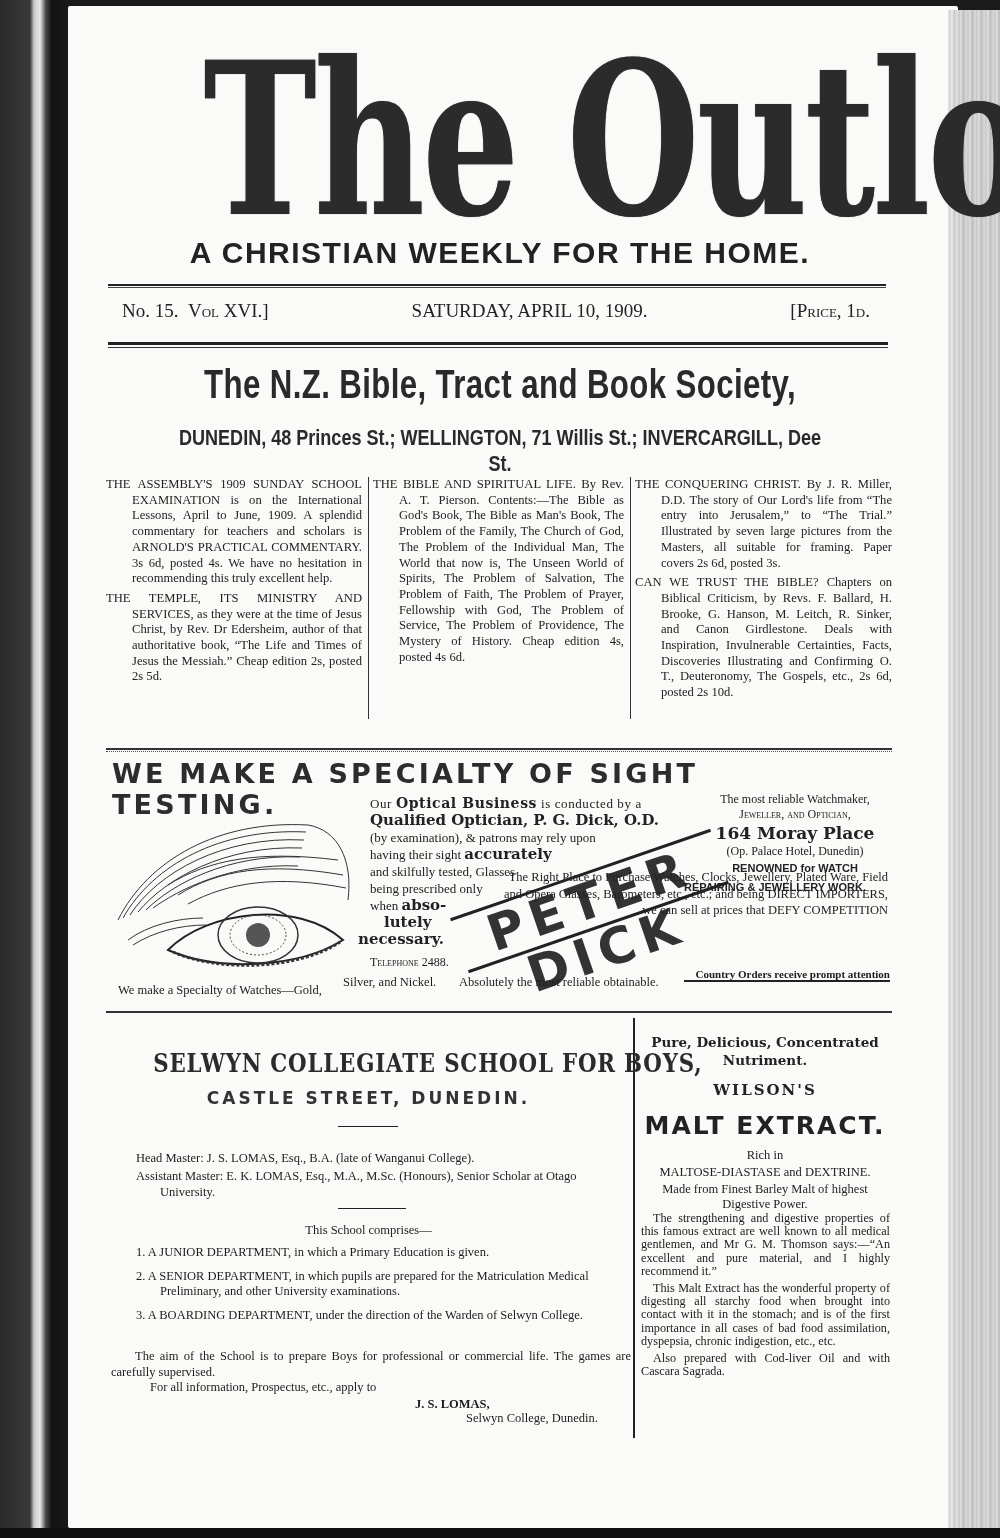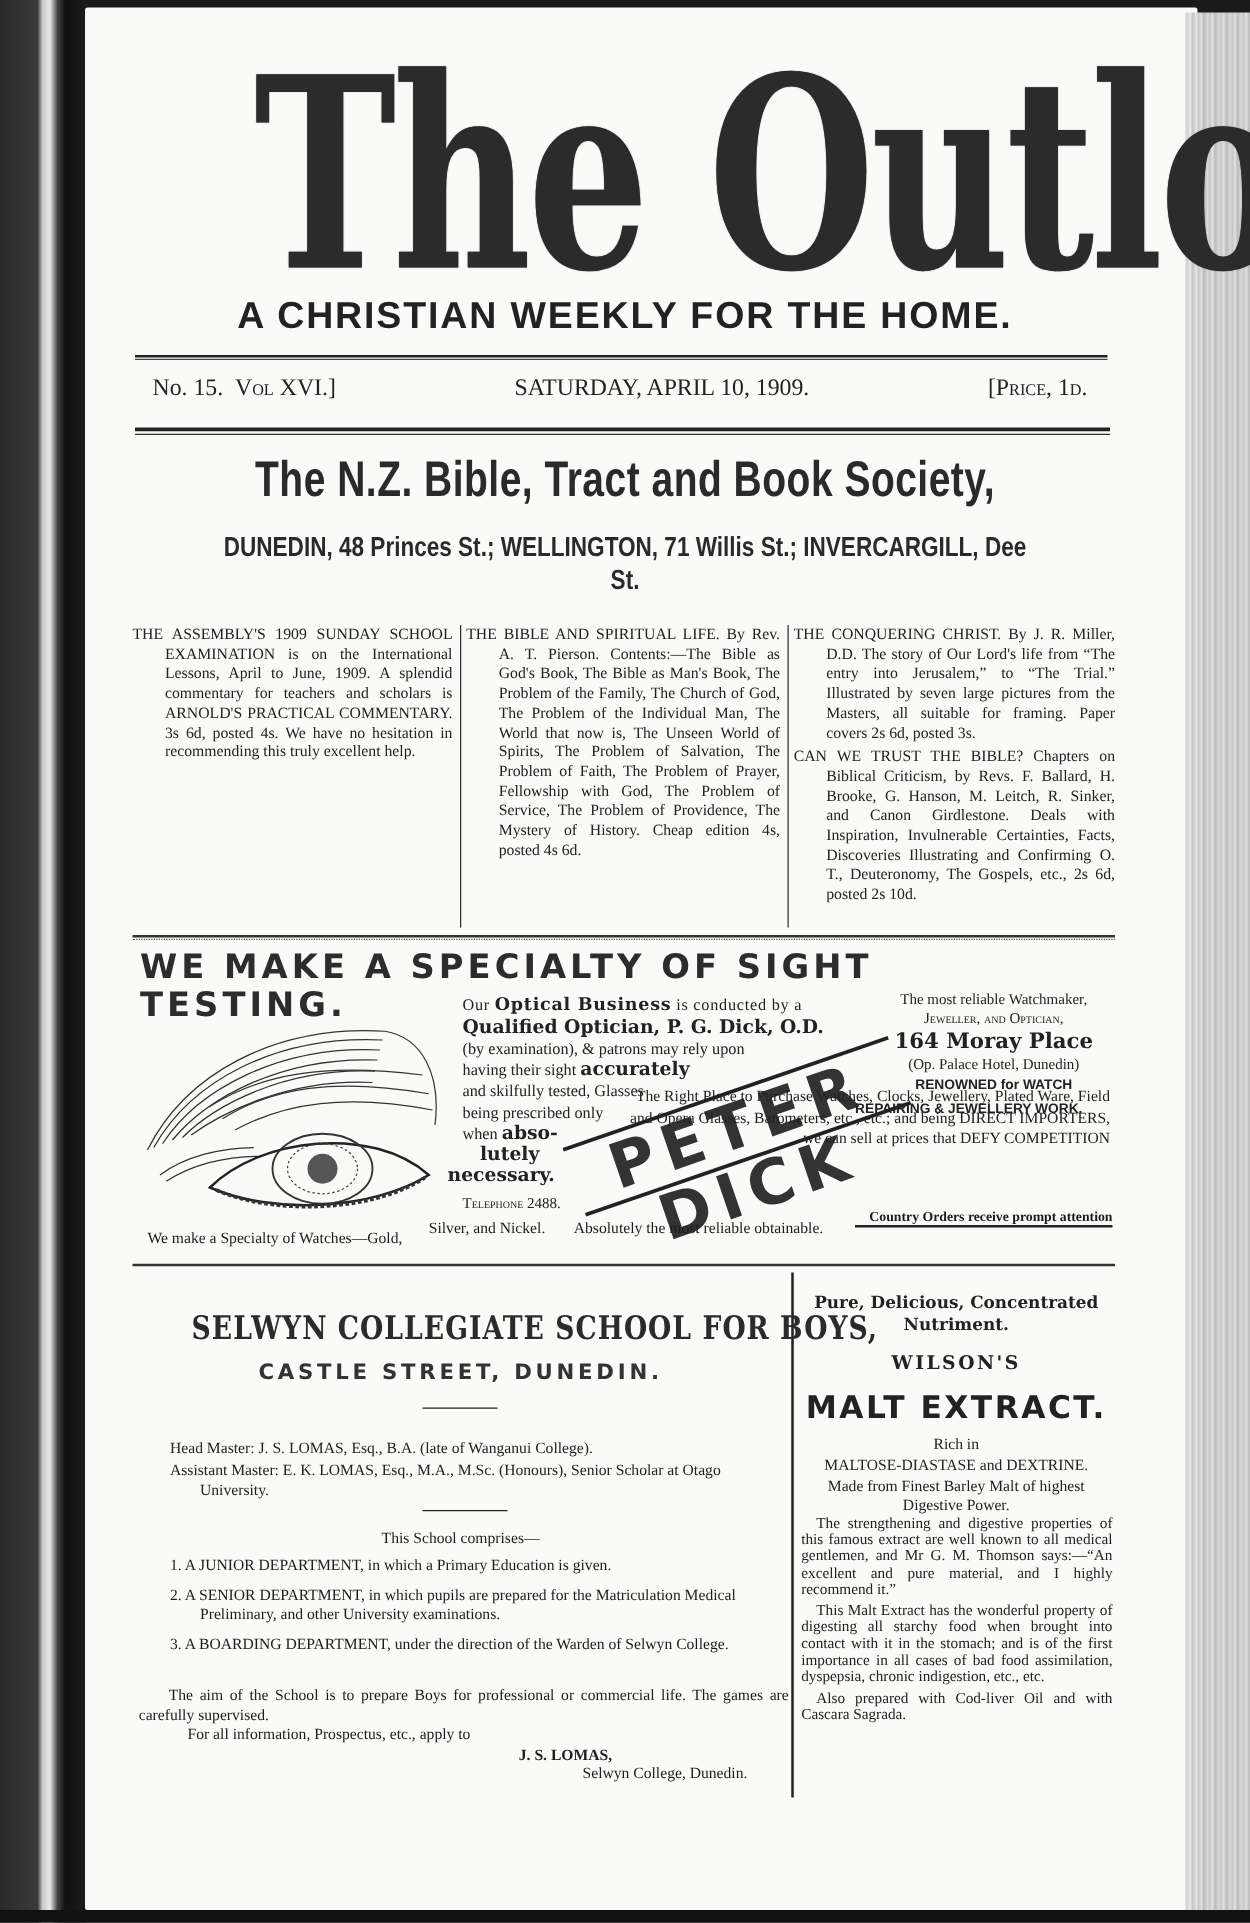--- a/index.html
+++ b/index.html
@@ -29,21 +29,21 @@
   .rule-double { position: absolute; left: 108px; top: 342px; width: 780px; height: 6px;
     border-top: 3px solid #222; border-bottom: 1px solid #333; }
 
   .society-title { position: absolute; left: 100px; top: 362px; width: 800px; text-align: center;
     font-family: "Liberation Sans", sans-serif; font-weight: bold; font-size: 40px;
     transform: scaleX(0.78); color: #2a2a2a; letter-spacing: 0.5px; }
   .society-addr { position: absolute; left: 100px; top: 425px; width: 800px; text-align: center;
     font-family: "Liberation Sans", sans-serif; font-weight: bold; font-size: 22px;
     transform: scaleX(0.82); color: #2a2a2a; }
 
-  .cols3 { position: absolute; left: 106px; top: 500px; width: 786px; height: 242px; display: flex; }
+  .cols3 { position: absolute; left: 106px; top: 477px; width: 786px; height: 242px; display: flex; }
   .col { font-size: 12.6px; line-height: 15.7px; text-align: justify; color: #222; }
   .col p { padding-left: 26px; text-indent: -26px; margin-bottom: 4px; }
   .col1 { width: 262px; padding-right: 6px; }
   .col2 { width: 262px; border-left: 1px solid #333; padding: 0 6px 0 4px; }
   .col3 { width: 262px; border-left: 1px solid #333; padding-left: 4px; }
 
   .rule-mid { position: absolute; left: 106px; top: 748px; width: 786px; height: 4px;
     border-top: 2px solid #333; border-bottom: 1px dotted #555; }
 
   .sight-head { position: absolute; left: 112px; top: 758px; width: 700px;
@@ -122,20 +122,21 @@
   <span style="font-variant: small-caps;">[Price, 1d.</span>
 </div>
 <div class="rule-double"></div>
 
 <div class="society-title">The N.Z. Bible, Tract and Book Society,</div>
 <div class="society-addr">DUNEDIN, 48 Princes St.; WELLINGTON, 71 Willis St.; INVERCARGILL, Dee St.</div>
 
 <div class="cols3">
   <div class="col col1">
     <p>THE ASSEMBLY'S 1909 SUNDAY SCHOOL EXAMINATION is on the International Lessons, April to June, 1909. A splendid commentary for teachers and scholars is ARNOLD'S PRACTICAL COMMENTARY. 3s 6d, posted 4s. We have no hesitation in recommending this truly excellent help.</p>
+    <p>THE TEMPLE, ITS MINISTRY AND SERVICES, as they were at the time of Jesus Christ, by Rev. Dr Edersheim, author of that authoritative book, “The Life and Times of Jesus the Messiah.” Cheap edition 2s, posted 2s 5d.</p>
   </div>
   <div class="col col2">
     <p>THE BIBLE AND SPIRITUAL LIFE. By Rev. A. T. Pierson. Contents:—The Bible as God's Book, The Bible as Man's Book, The Problem of the Family, The Church of God, The Problem of the Individual Man, The World that now is, The Unseen World of Spirits, The Problem of Salvation, The Problem of Faith, The Problem of Prayer, Fellowship with God, The Problem of Service, The Problem of Providence, The Mystery of History. Cheap edition 4s, posted 4s 6d.</p>
   </div>
   <div class="col col3">
     <p>THE CONQUERING CHRIST. By J. R. Miller, D.D. The story of Our Lord's life from “The entry into Jerusalem,” to “The Trial.” Illustrated by seven large pictures from the Masters, all suitable for framing. Paper covers 2s 6d, posted 3s.</p>
     <p>CAN WE TRUST THE BIBLE? Chapters on Biblical Criticism, by Revs. F. Ballard, H. Brooke, G. Hanson, M. Leitch, R. Sinker, and Canon Girdlestone. Deals with Inspiration, Invulnerable Certainties, Facts, Discoveries Illustrating and Confirming O. T., Deuteronomy, The Gospels, etc., 2s 6d, posted 2s 10d.</p>
   </div>
 </div>
 

